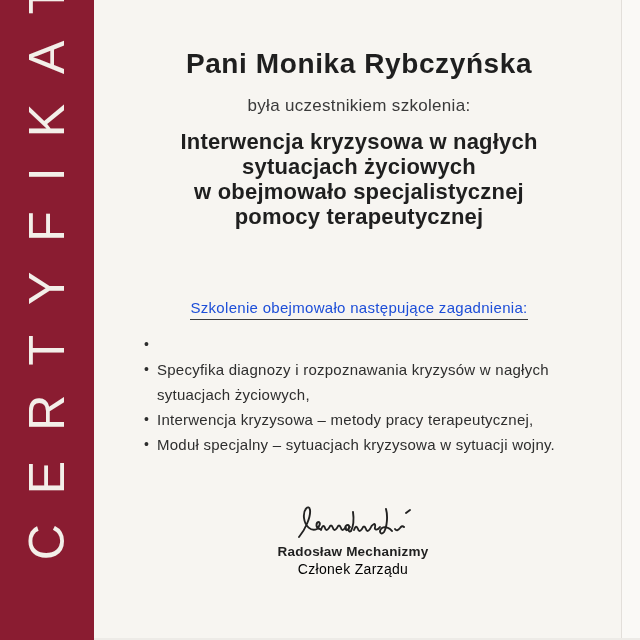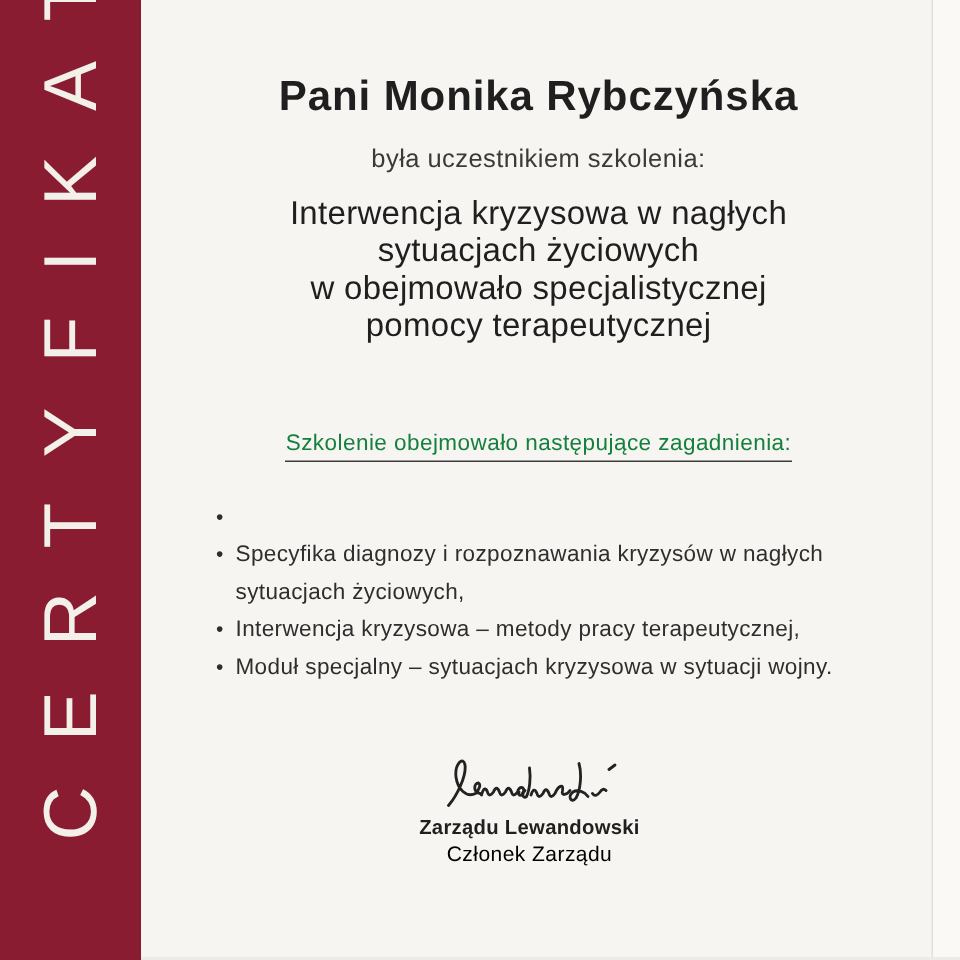--- a/index.html
+++ b/index.html
@@ -25,23 +25,23 @@
   }
   
   .edge-right{position:absolute;left:622px;top:0;width:18px;height:640px;background:var(--edge);}
   .crease{position:absolute;left:621px;top:0;width:1px;height:640px;background:var(--crease);}
   .edge-bottom{position:absolute;left:94px;bottom:0;width:546px;height:2px;background:#edebe7;}
 
   
   .cblock{position:absolute;left:94px;width:482px;text-align:center;margin-left:24px;}
   .recipient-name{top:48px;font-size:28px;font-weight:bold;letter-spacing:.6px;}
   .recipient-intro{top:96px;font-size:17px;color:var(--ink_soft);letter-spacing:.3px;}
-  .training-title{top:129px;font-size:22px;font-weight:normal;line-height:25px;letter-spacing:.2px;}
+  .training-title{top:129px;font-size:22px;font-weight:bold;line-height:25px;letter-spacing:.2px;}
   .training-date{top:245px;font-size:15px;color:var(--ink_soft);letter-spacing:.3px;}
-  .agenda-heading{top:287px;font-size:15px;color:#15803d;letter-spacing:.3px;}
+  .agenda-heading{top:299px;font-size:15px;color:#1d4ed8;letter-spacing:.3px;}
   .agenda-heading span{
     display:inline-block;border-bottom:1.5px solid #3c3c3c;padding-bottom:2.5px;
   }
 
   
   .agenda-list{
     position:absolute;left:144px;top:332px;width:424px;
     list-style:none;font-size:15px;line-height:25px;color:#2e2e2e;letter-spacing:.25px;
   }
   .agenda-list li{display:flex;align-items:flex-start;}
@@ -106,17 +106,17 @@
                C28,27 30,23 28,22 C25,22 24,28 29,29
                M30,30 Q32,23 34,28 Q35,32 38,28 Q40,23 42,28 Q43,32 46,28 Q48,23 50,28 Q51,32 54,28
                C55,24 59,24 58,28 C57,31 54,31 55,28"></path>
       <path d="M62,12 C63,19 62,27 60,31 C58,33 56,29 59,27
                M63,30 Q65,24 67,29 Q68,33 71,29 Q73,24 75,29 Q76,33 79,29
                C81,24 85,22 84,27 C83,31 87,30 89,27"></path>
       <path d="M95,9 C97,16 96,27 93,32 C90,36 87,31 91,28 C94,26 99,28 101,31
                M104,29 Q106,32 109,28 Q111,25 113,27
                M115,13 L119,10"></path>
     </svg>
-    <div class="signer-name">Zarządu Lewandowski</div>
+    <div class="signer-name">Radosław Mechanizmy</div>
     <div class="signer-role">Członek Zarządu</div>
   </div>
 
 </div>
 
 </body></html>

